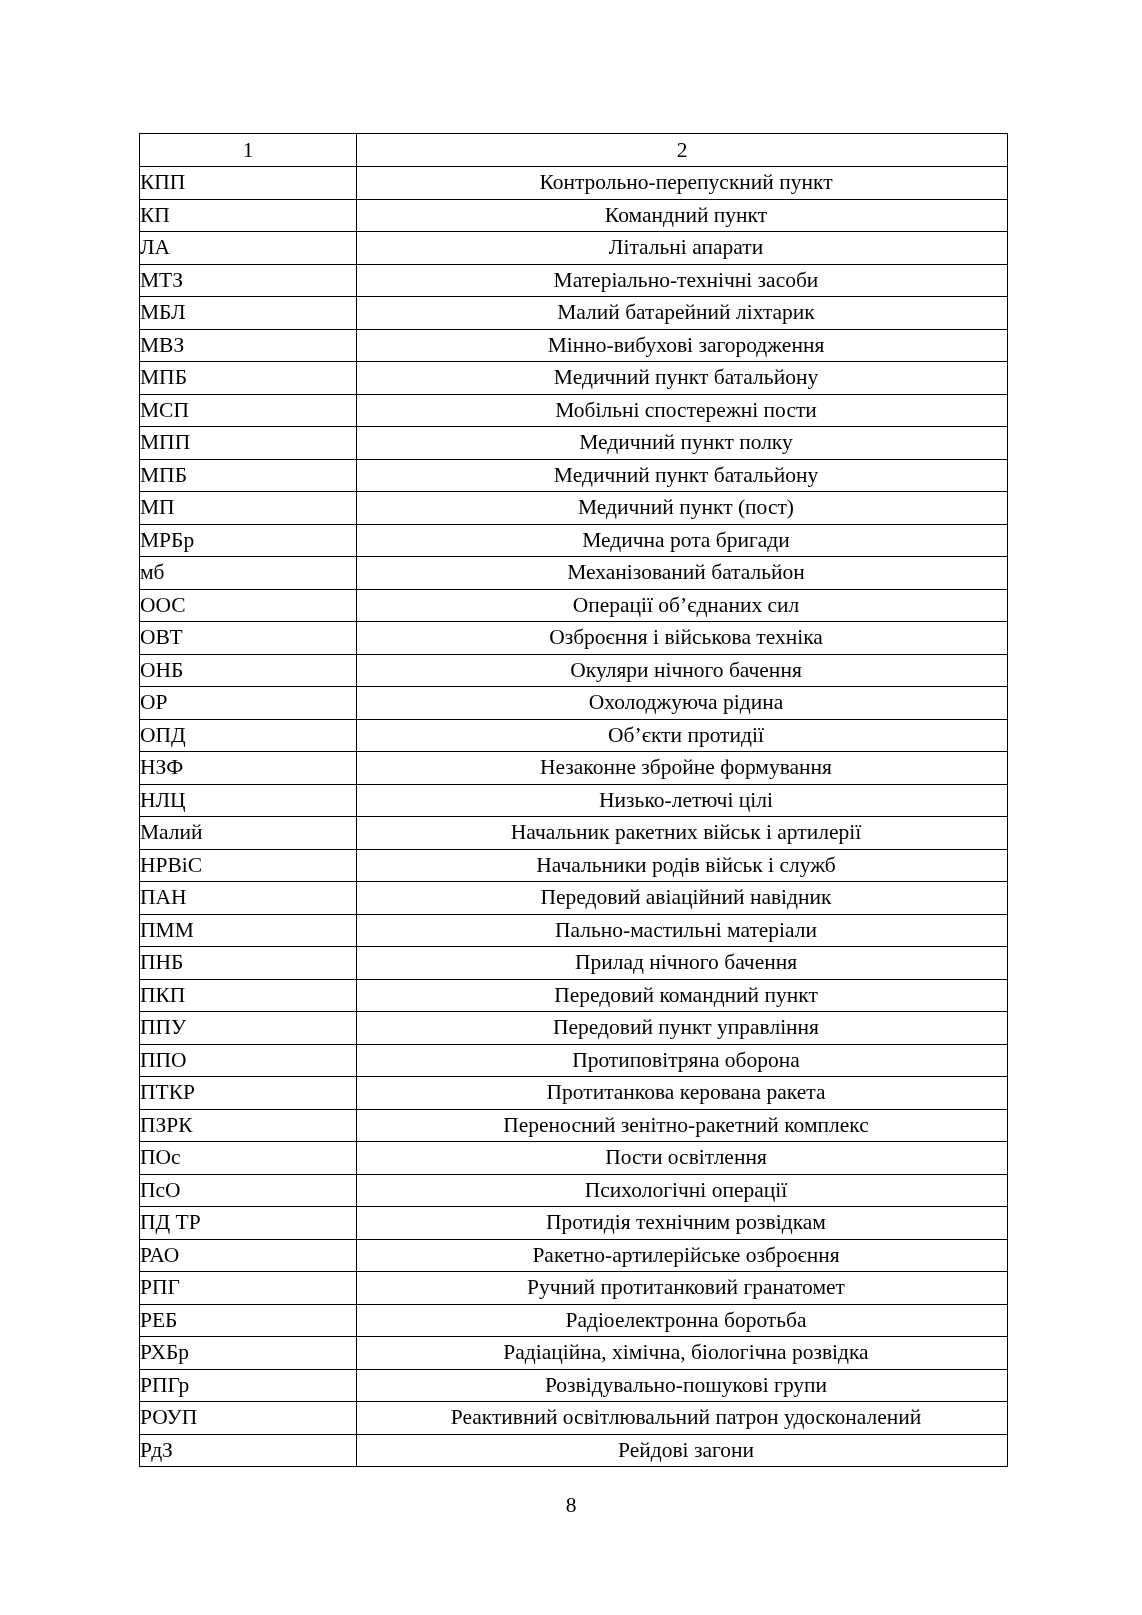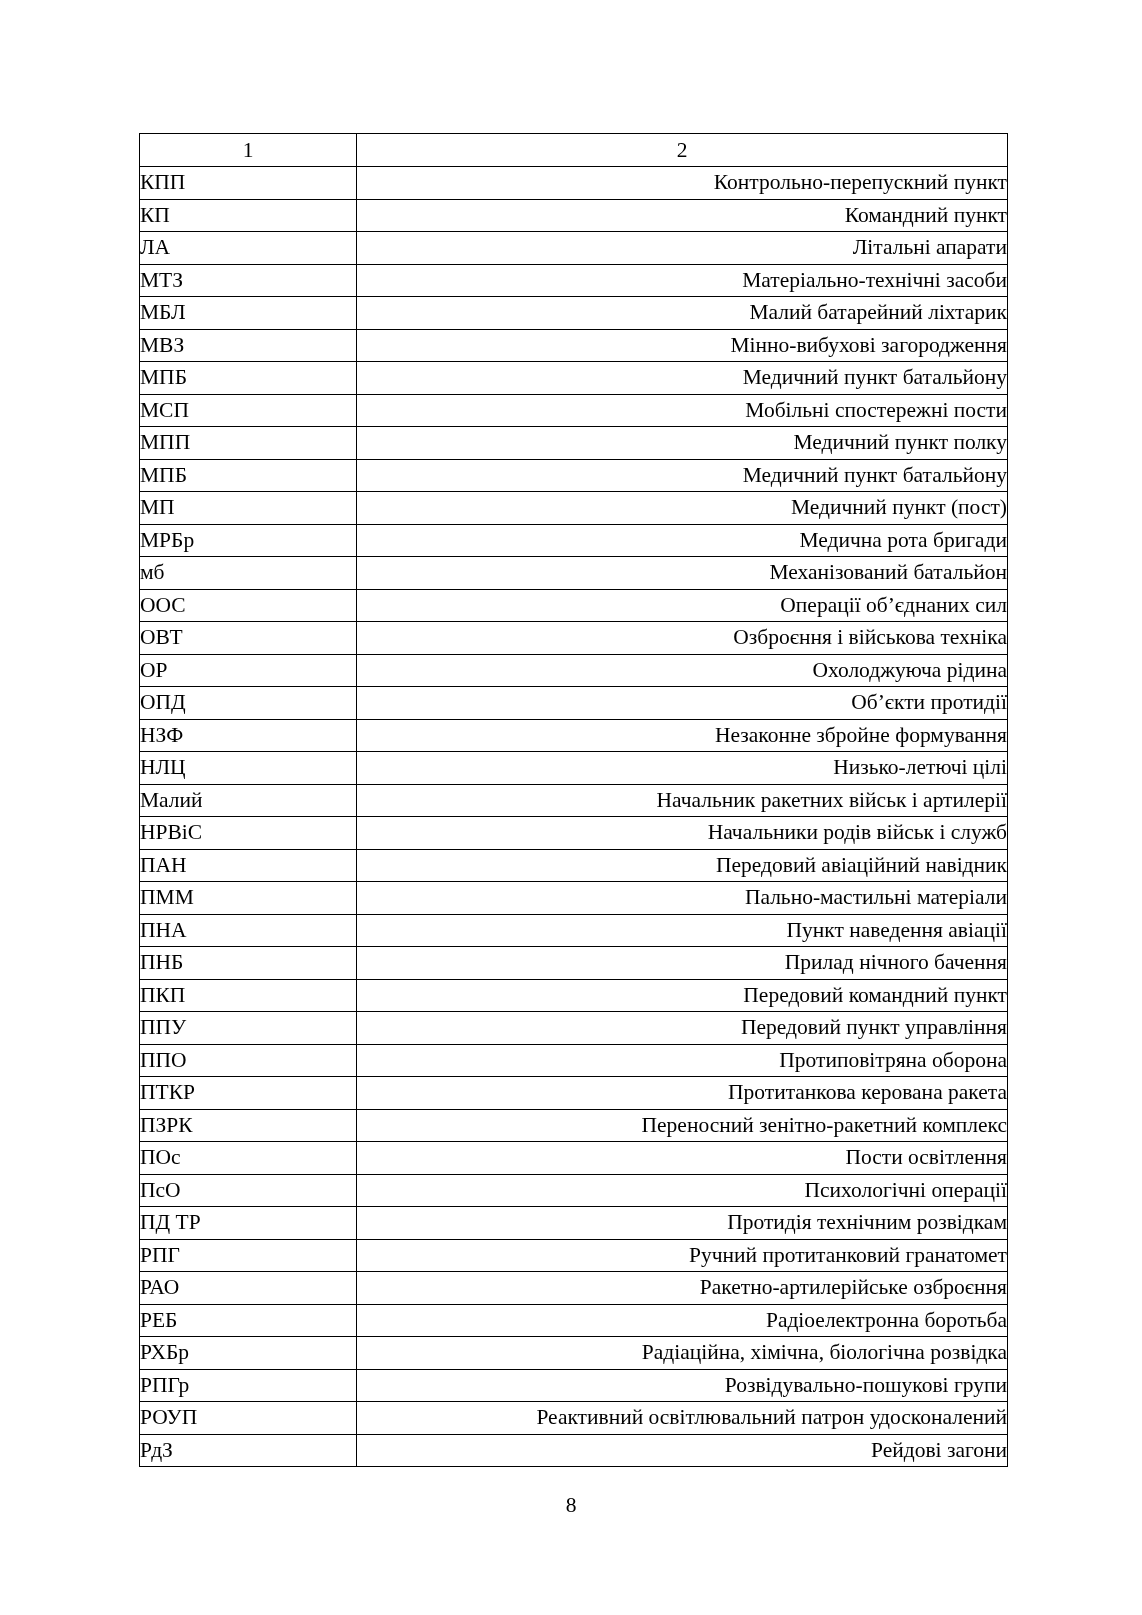--- a/index.html
+++ b/index.html
@@ -53,21 +53,21 @@
     vertical-align: middle;
     white-space: nowrap;
     overflow: hidden;
   }
 
   table.abbr-table .cell-abbr {
     text-align: left;
   }
 
   table.abbr-table .cell-desc {
-    text-align: right;
+    text-align: center;
     padding-left: 8px;
   }
 
   table.abbr-table thead td {
     text-align: center;
     height: 31px;
   }
 
   .page-number {
     position: absolute;
@@ -152,20 +152,24 @@
           </tr>
           <tr>
             <td class="cell-abbr">ООС</td>
             <td class="cell-desc">Операції об’єднаних сил</td>
           </tr>
           <tr>
             <td class="cell-abbr">ОВТ</td>
             <td class="cell-desc">Озброєння і військова техніка</td>
           </tr>
           <tr>
+            <td class="cell-abbr">ОНБ</td>
+            <td class="cell-desc">Окуляри нічного бачення</td>
+          </tr>
+          <tr>
             <td class="cell-abbr">ОР</td>
             <td class="cell-desc">Охолоджуюча рідина</td>
           </tr>
           <tr>
             <td class="cell-abbr">ОПД</td>
             <td class="cell-desc">Об’єкти протидії</td>
           </tr>
           <tr>
             <td class="cell-abbr">НЗФ</td>
             <td class="cell-desc">Незаконне збройне формування</td>
@@ -184,24 +188,20 @@
           </tr>
           <tr>
             <td class="cell-abbr">ПАН</td>
             <td class="cell-desc">Передовий авіаційний навідник</td>
           </tr>
           <tr>
             <td class="cell-abbr">ПММ</td>
             <td class="cell-desc">Пально-мастильні матеріали</td>
           </tr>
           <tr>
-            <td class="cell-abbr">ПНА</td>
-            <td class="cell-desc">Пункт наведення авіації</td>
-          </tr>
-          <tr>
             <td class="cell-abbr">ПНБ</td>
             <td class="cell-desc">Прилад нічного бачення</td>
           </tr>
           <tr>
             <td class="cell-abbr">ПКП</td>
             <td class="cell-desc">Передовий командний пункт</td>
           </tr>
           <tr>
             <td class="cell-abbr">ППУ</td>
             <td class="cell-desc">Передовий пункт управління</td>
@@ -224,26 +224,26 @@
           </tr>
           <tr>
             <td class="cell-abbr">ПсО</td>
             <td class="cell-desc">Психологічні операції</td>
           </tr>
           <tr>
             <td class="cell-abbr">ПД ТР</td>
             <td class="cell-desc">Протидія технічним розвідкам</td>
           </tr>
           <tr>
+            <td class="cell-abbr">РАО</td>
+            <td class="cell-desc">Ракетно-артилерійське озброєння</td>
+          </tr>
+          <tr>
             <td class="cell-abbr">РПГ</td>
             <td class="cell-desc">Ручний протитанковий гранатомет</td>
-          </tr>
-          <tr>
-            <td class="cell-abbr">РАО</td>
-            <td class="cell-desc">Ракетно-артилерійське озброєння</td>
           </tr>
           <tr>
             <td class="cell-abbr">РЕБ</td>
             <td class="cell-desc">Радіоелектронна боротьба</td>
           </tr>
           <tr>
             <td class="cell-abbr">РХБр</td>
             <td class="cell-desc">Радіаційна, хімічна, біологічна розвідка</td>
           </tr>
           <tr>

